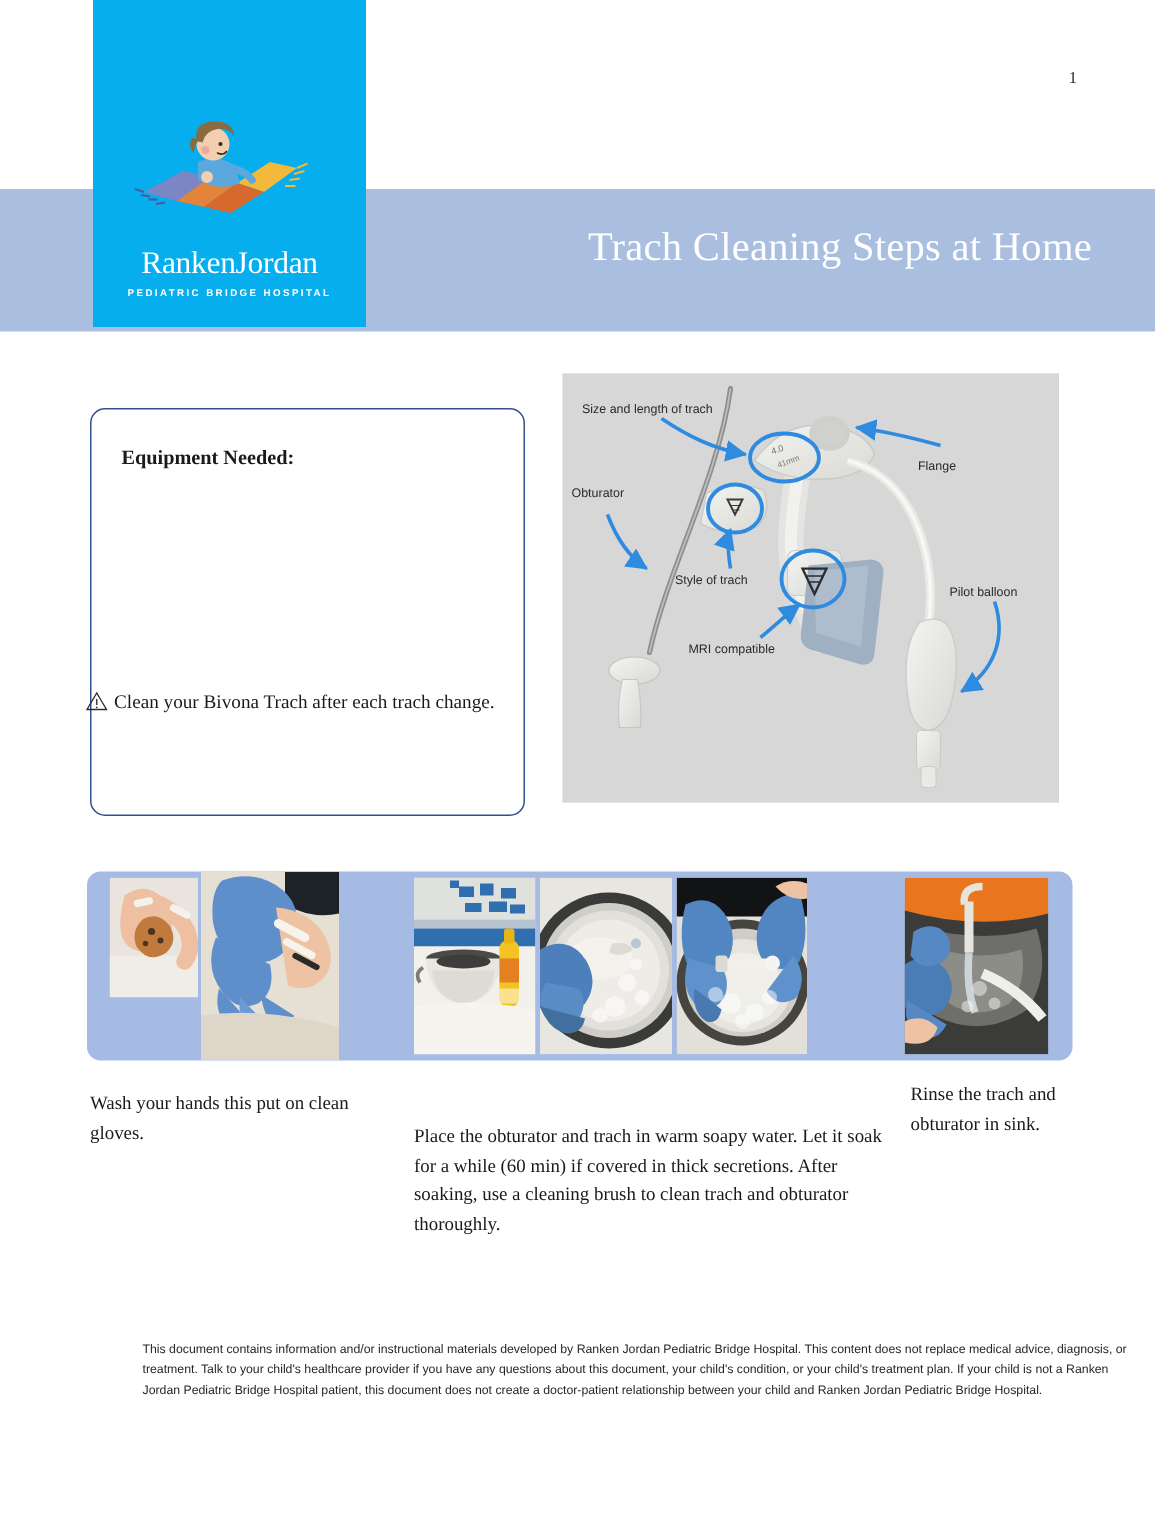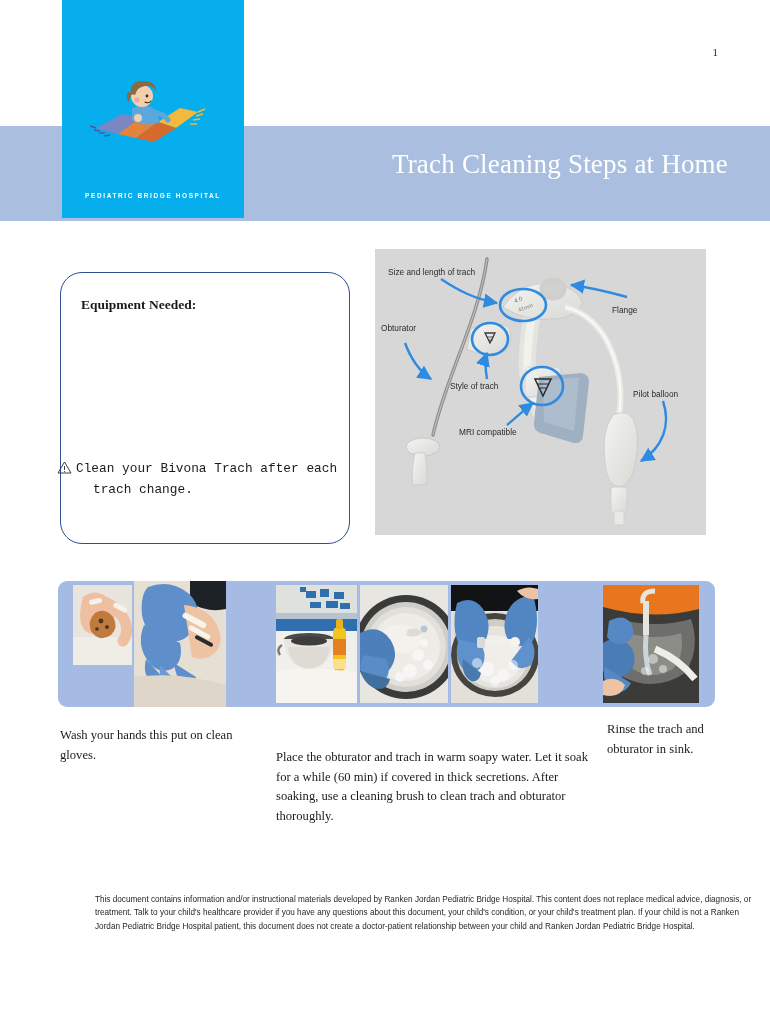--- a/index.html
+++ b/index.html
@@ -77,21 +77,21 @@
     letter-spacing: 1.6px;
     white-space: nowrap;
   }
 
   
   #equipment-box {
     position: absolute;
     left: 60px; top: 272px;
     width: 290px; height: 272px;
     border: 1.3px solid #2f4f8f;
-    border-radius: 22px;
+    border-radius: 10px;
     background: #ffffff;
   }
   #equipment-title {
     position: absolute;
     left: 20px; top: 24px;
     font-size: 13.5px;
     font-weight: bold;
     font-family: "Liberation Serif", serif;
   }
   #equipment-list {
@@ -103,21 +103,21 @@
     line-height: 1.62;
     font-family: "Liberation Serif", serif;
   }
   #equipment-list li { padding-left: 4px; }
   #equipment-warning {
     position: absolute;
     left: 14px; top: 186px;
     width: 264px;
     font-size: 12.8px;
     line-height: 1.5;
-    font-family: Liberation Mono, monospace;
+    font-family: Liberation Serif, serif;
   }
   .warn-tri {
     display: inline-block;
     vertical-align: -2px;
     margin-right: 1px;
   }
   .hang { display: block; padding-left: 18px; text-indent: -18px; }
 
   
   #trach-figure {
@@ -209,20 +209,21 @@
       <path d="M69 16 q-2 -13 12 -13 q13 0 13 10 q-3 -6 -11 -5 q-8 1 -10 9 Z" fill="#8a6a40"></path>
       <path d="M66 14 q-3 5 1 10 q1 -6 4 -9 Z" fill="#8a6a40"></path>
 
       <circle cx="85" cy="18" r="1.4" fill="#3a2a18"></circle>
       <circle cx="75" cy="22" r="2.6" fill="#ef9aa0" opacity="0.75"></circle>
       <path d="M83 24 q4 2 6 -1" stroke="#3a2a18" stroke-width="1.1" fill="none" stroke-linecap="round"></path>
 
       <circle cx="76" cy="40" r="4" fill="#f2cfae"></circle>
     </svg>
   </div>
+  <div id="logo-wordmark">RankenJordan</div>
   <div id="logo-tagline">PEDIATRIC BRIDGE HOSPITAL</div>
 </div>
 
 <div id="equipment-box">
   <div id="equipment-title">Equipment Needed:</div>
   <div id="equipment-warning">
     <span class="hang">
       <span class="warn-tri">
         <svg width="15" height="13" viewBox="0 0 15 13" xmlns="http://www.w3.org/2000/svg">
           <path d="M7.5 1 L14 12 L1 12 Z" fill="none" stroke="#2b2b2b" stroke-width="0.9"></path>

